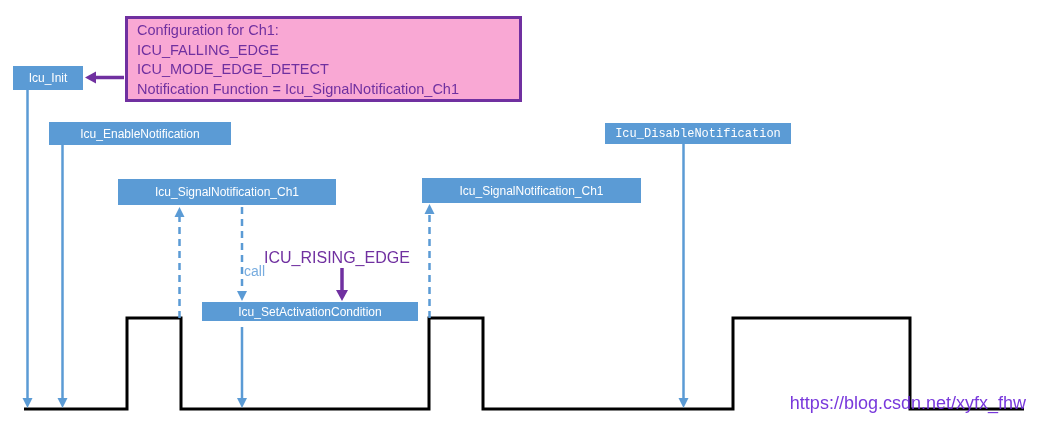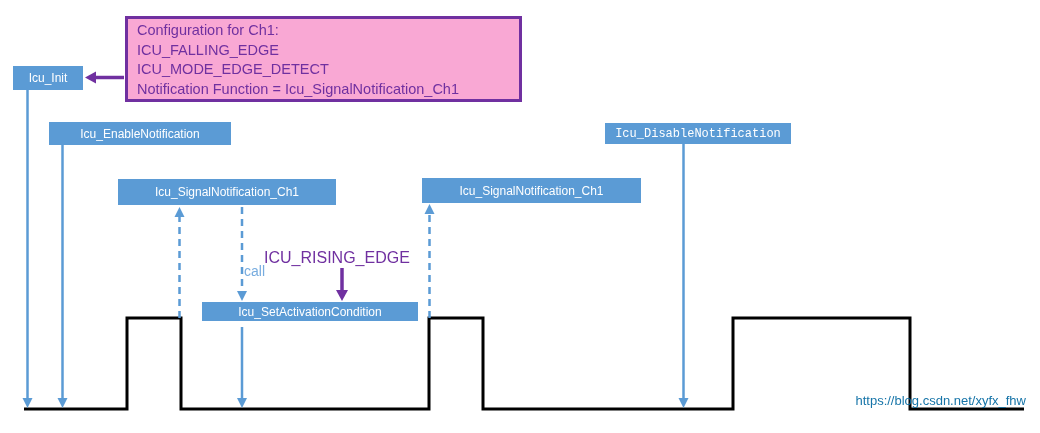--- a/index.html
+++ b/index.html
@@ -29,21 +29,21 @@
     color:#7030A0;
     font-size:14.5px;
     line-height:19.5px;
     padding:2px 0 0 9px;
     z-index:2;
     white-space:nowrap;
   }
   .floatlabel{position:absolute;white-space:nowrap;z-index:3;}
   #call-label{left:244px;top:219px;font-size:14px;color:#77ACDF;margin-top:44px;}
   #rising-edge-label{left:264px;top:249px;font-size:16px;color:#7030A0;}
-  #watermark{right:14px;top:393px;font-size:13px;color:#0369a1;opacity:.92;z-index:4;}
+  #watermark{right:14px;top:393px;font-size:18px;color:#6d28d9;opacity:.92;z-index:4;}
 </style>
 </head>
 <body>
 
 <div id="stage">
 
   <svg id="diagram-svg" width="1040" height="433" viewBox="0 0 1040 433">
 
     <polyline id="waveform-polyline" fill="none" stroke="#000000" stroke-width="3" stroke-linejoin="miter" points="24,409 127,409 127,318 181,318 181,409 429,409 429,318 483,318 483,409 733,409 733,318 910,318 910,409 1024,409"></polyline>
 

